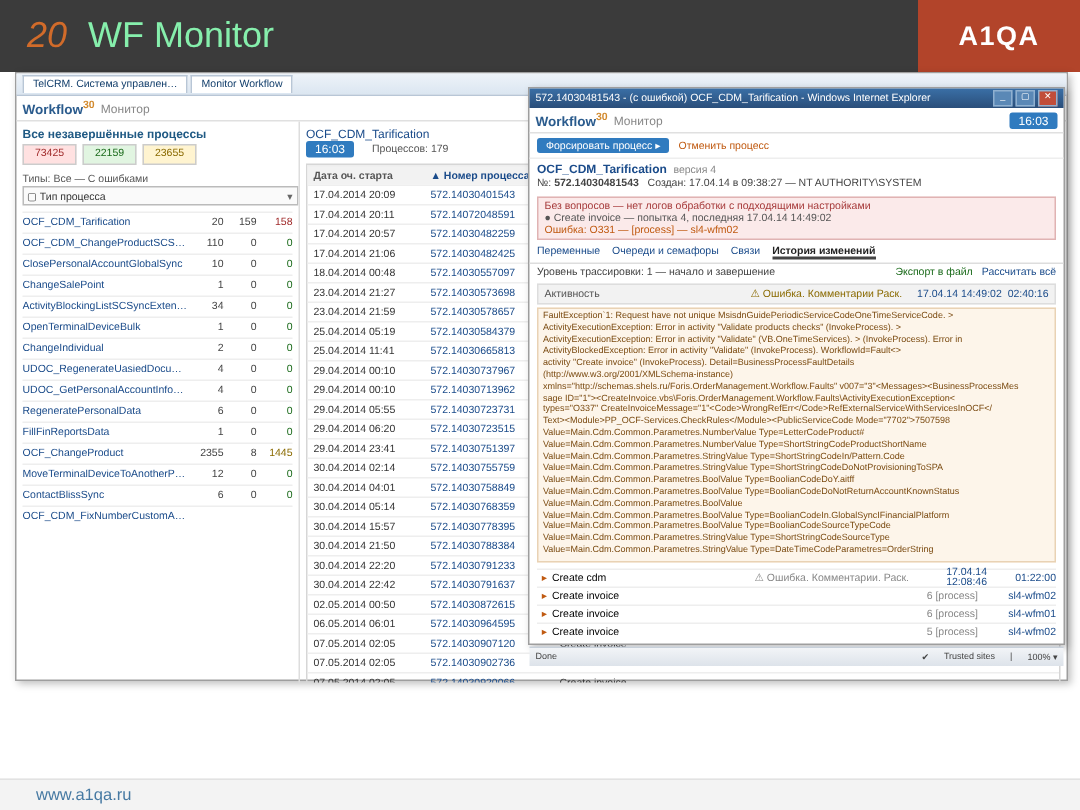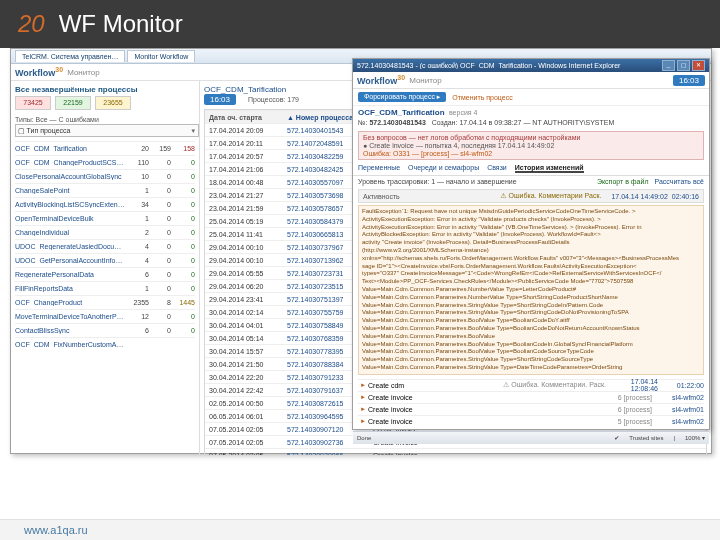--- a/index.html
+++ b/index.html
@@ -1,19 +1,19 @@
 <!DOCTYPE html>
 <html><head>
 <meta charset="utf-8">
 <style>
 html,body{margin:0;padding:0;width:720px;height:540px;font-family:Arial,Helvetica,sans-serif;background:#fff;overflow:hidden}
 .slide{width:720px;height:540px;position:relative}
 .topbar{height:48px;background:#3b3b3b;display:flex;align-items:center;padding:0 0 0 18px;position:relative}
 .pgno{color:#d16b2a;font-size:24px;font-weight:400;font-style:italic;margin-right:14px}
-.title{color:#ffffff;font-size:24px;font-weight:400}
+.title{color:#86efac;font-size:24px;font-weight:400}
 .logo-block{position:absolute;right:0;top:0;width:108px;height:48px;background:#b2442a;display:flex;align-items:center;justify-content:center}
 .logo{color:#fff;font-weight:700;font-size:18px;font-family:Arial;letter-spacing:1px}
 .bullet{margin:20px 0 8px 30px;color:#205a84;font-size:16px}
 .bullet::before{content:"\25AA";color:#b2442a;margin-right:8px;font-size:10px;vertical-align:middle}
 .screens{position:relative;width:700px;height:410px;margin:0 auto}
 .c{font-size:7px;color:#333}
 
 .shell{position:absolute;background:#fff;border:1px solid #9e9e9e;box-shadow:2px 2px 5px rgba(0,0,0,.25)}
 .shell-tabs{height:14px;background:linear-gradient(#eef3f9,#dbe6f1);border-bottom:1px solid #b8c6d6;display:flex;align-items:center;padding-left:4px;gap:2px}
 .shell-tab{background:#fff;border:1px solid #b8c6d6;border-bottom:none;padding:0 6px;height:11px;line-height:11px;font-size:7px;color:#123e6b}
@@ -93,20 +93,23 @@
 
 .footer{position:absolute;left:0;bottom:0;width:100%;height:20px;background:#f3f3f3;border-top:1px solid #e2e2e2;display:flex;align-items:center;padding-left:24px;font-size:11px;color:#4679a2}
 </style>
 </head>
 <body>
 
 <div class="slide">
   <div class="topbar">
     <span class="pgno">20</span>
     <span class="title">WF Monitor</span>
+    <div class="logo-block">
+      <span class="logo">A1QA</span>
+    </div>
   </div>
 
   <div class="screens">
 
     <div class="shell shell1">
       <div class="shell-tabs c">
         <div class="shell-tab">TelCRM. Система управлен…</div>
         <div class="shell-tab">Monitor Workflow</div>
       </div>
       <div class="wf-head">

